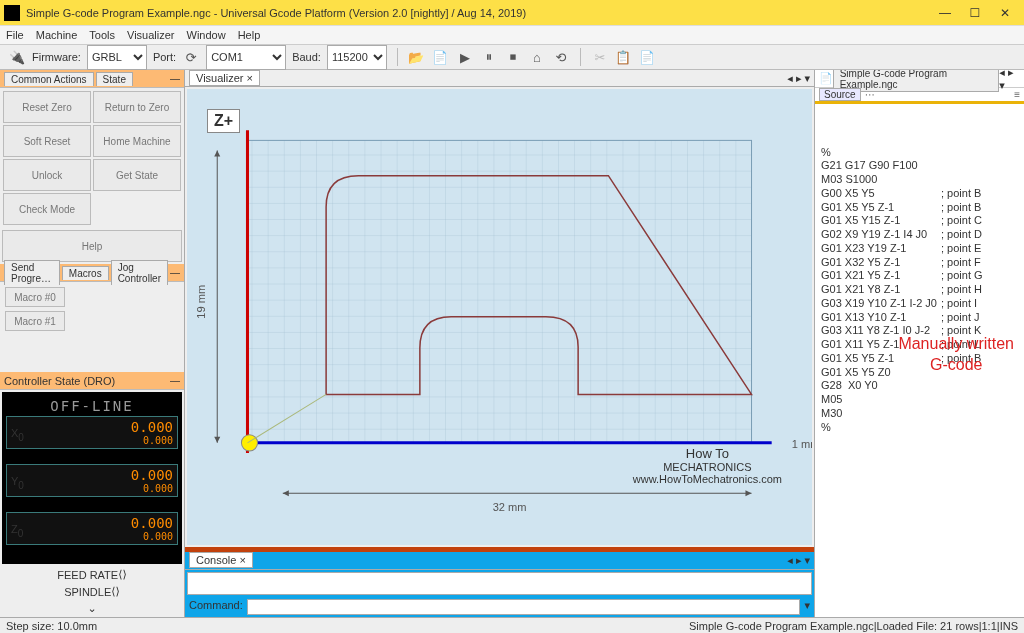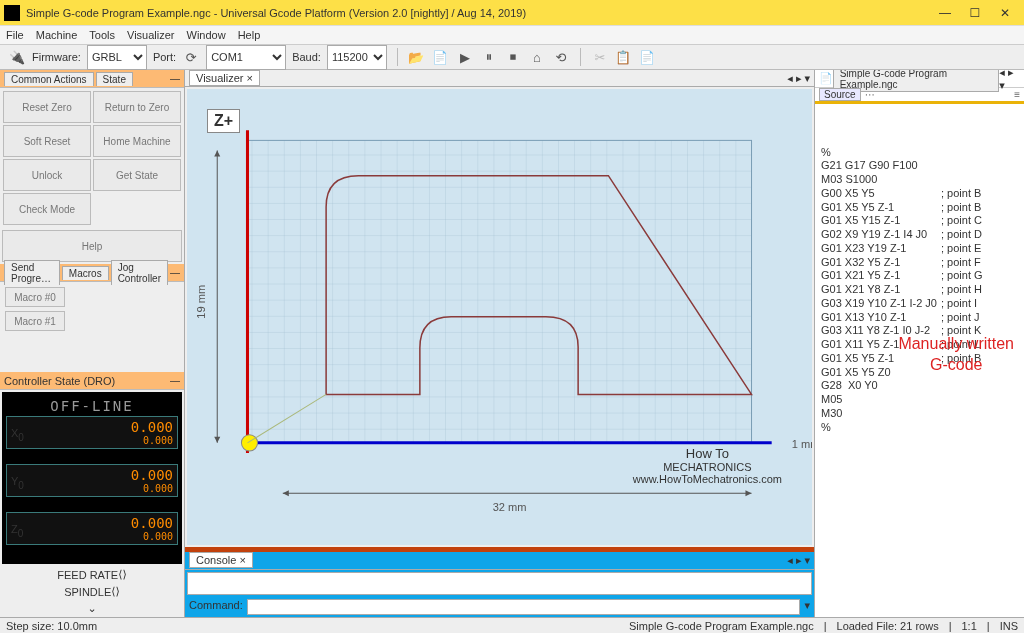--- a/index.html
+++ b/index.html
@@ -42,21 +42,21 @@
 .cmd-row{display:flex;align-items:flex-start;padding:2px 4px;gap:4px}
 .cmd-row input{flex:1;border:1px solid #aaa;height:16px}
 .rightcol{width:210px;background:#fff;border-left:1px solid #aaa;display:flex;flex-direction:column}
 .file-tab{height:18px;display:flex;align-items:center;font-size:10px;padding:0 4px;border-bottom:1px solid #ccc}
 .file-tab .tab{background:#eee;border:1px solid #aaa;padding:1px 6px;font-size:10px}
 .code-area{flex:1;font-family:Consolas,monospace;font-size:10px;padding:4px 6px;white-space:pre;line-height:1.25;position:relative;overflow:hidden}
 .code-area .ann{position:absolute;color:#d22;font-size:16px;font-weight:normal;right:10px;top:230px;text-align:center;line-height:1.3}
 .code-line{display:flex}
 .code-cmd{width:120px}
 .code-cmt{color:#333}
-.statusbar{height:16px;background:#eee;border-top:1px solid #aaa;display:flex;align-items:center;font-size:10px;padding:0 6px;gap:10px;justify-content:flex-end}
+.statusbar{height:16px;background:#eee;border-top:1px solid #aaa;display:flex;align-items:center;font-size:10px;padding:0 6px;gap:0;justify-content:flex-end}
 .viz svg{width:100%;height:100%}
 .viz .label-z{position:absolute;left:20px;top:20px;background:#fff;border:1px solid #888;padding:2px 6px;font-size:16px;font-weight:bold}
 .viz .ann1{position:absolute;top:8px;left:50%;transform:translateX(-50%);color:#d22;font-size:18px}
 .viz .wm{position:absolute;right:30px;bottom:60px;color:#aac4d4;font-size:10px;text-align:center}
 .src-tab{height:16px;display:flex;align-items:center;padding:0 4px;border-bottom:3px solid #eab308;gap:4px}
 .src-tab .st{font-size:10px;border:1px solid #aaa;padding:0 4px;background:#e8e8ff}
 .src-tab .micon{font-size:10px;color:#666}
 </style>
 </head>
 <body>

